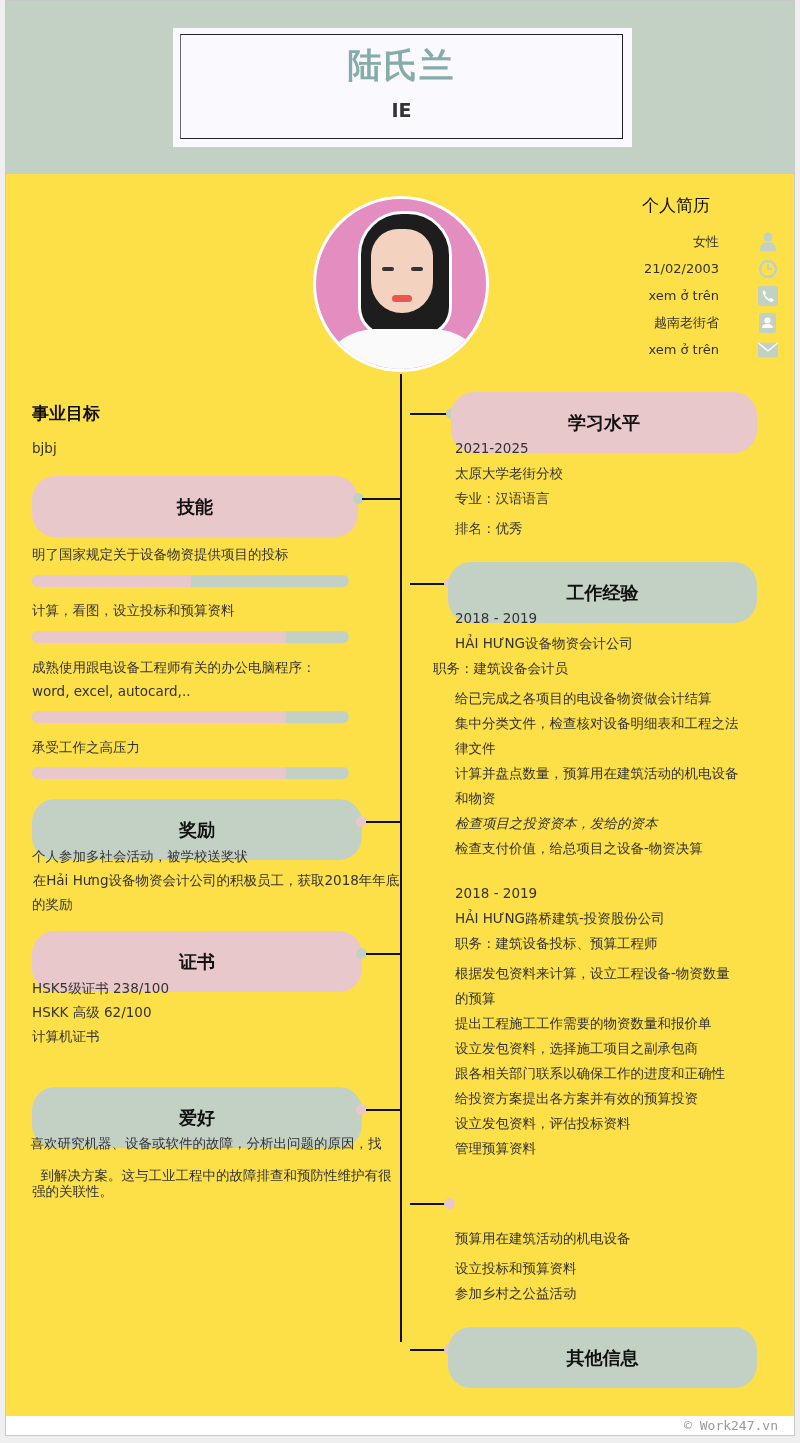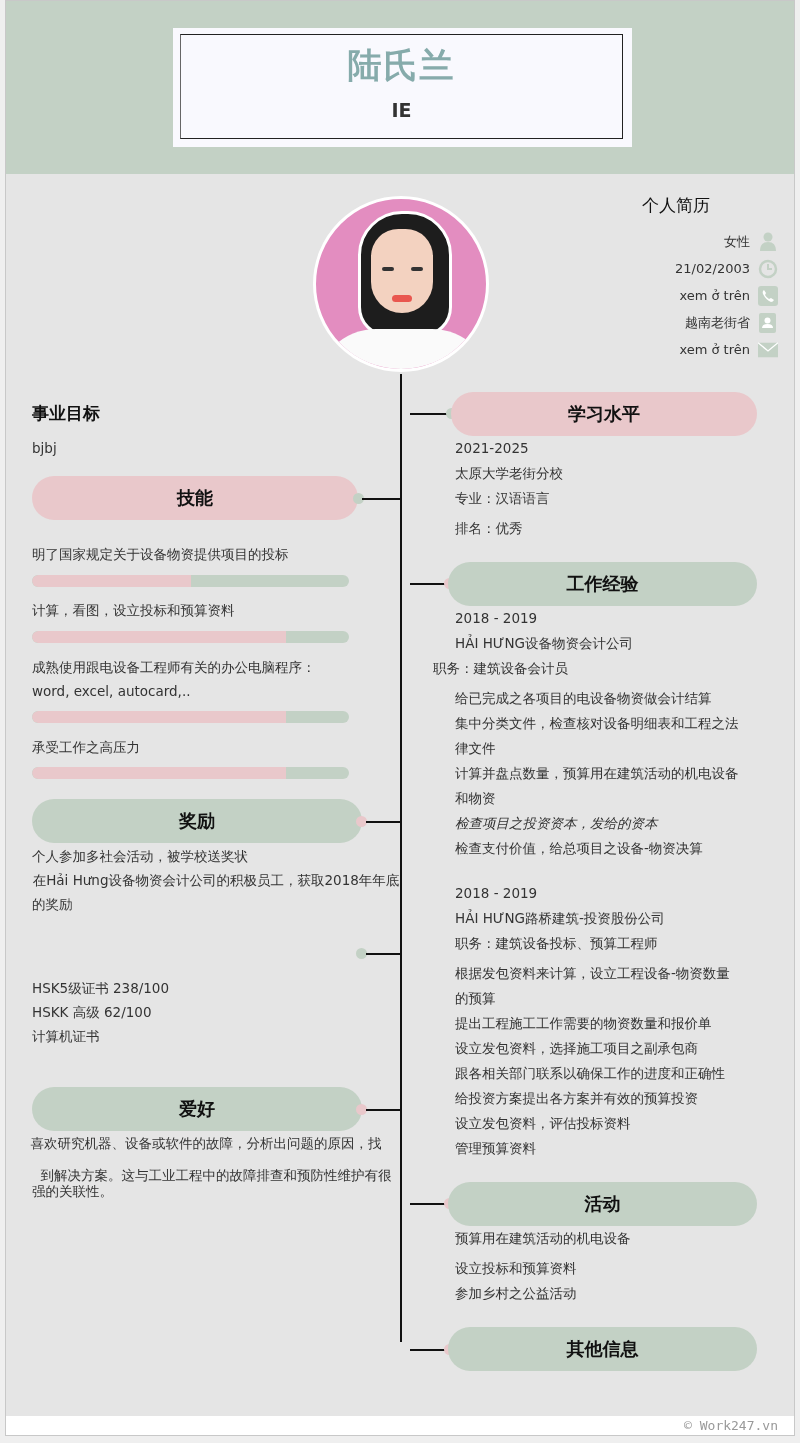--- a/index.html
+++ b/index.html
@@ -23,38 +23,38 @@
   .name-inner {
     position: absolute; left: 7px; top: 6px; width: 443px; height: 105px;
     border: 1.5px solid #222; box-sizing: border-box; border-left-color:#666;
     text-align: center;
   }
   .name {
     margin-top: 8px; font-size: 34px; font-weight: bold; color: #86abab; letter-spacing: 2px;
   }
   .job { margin-top: 10px; font-size: 19px; font-weight: bold; color: #333; }
   .body {
-    position: absolute; left: 0; top: 173px; width: 788px; height: 1242px; background: #e5e5e5;
+    position: absolute; left: 0; top: 173px; width: 788px; height: 1242px; background: #fde047;
   }
   .avatar {
     position: absolute; left: 307px; top: 22px; width: 176px; height: 176px; border-radius: 50%;
     background: #e38dc0; overflow: hidden; border: 3px solid #fff; box-sizing: border-box;
   }
   .avatar .hair { position:absolute; left:42px; top:12px; width:88px; height:120px; background:#1d1d1d; border-radius:44px 44px 30px 30px; border:3px solid #fff;}
   .avatar .face { position:absolute; left:55px; top:30px; width:62px; height:84px; background:#f3d2c0; border-radius:30px 30px 34px 34px; }
   .avatar .eye { position:absolute; top:68px; width:12px; height:4px; background:#333; border-radius:3px;}
   .avatar .lips { position:absolute; left:76px; top:96px; width:20px; height:7px; background:#e9574f; border-radius:5px; }
   .avatar .shirt { position:absolute; left:0; top:130px; width:176px; height:60px; background:#fafafa; border-radius:60px 60px 0 0;}
   .info-title { position: absolute; left: 636px; top: 20px; font-size: 17px; color: #111; }
   .info-list { position: absolute; right: 16px; top: 54px; }
-  .info-row { display: flex; justify-content: flex-end; align-items: center; height: 27px; font-size: 13px; color: #333; }
+  .info-row { display: flex; justify-content: flex-end; align-items: center; height: 27px; font-size: 13px; color: #333; gap: 31px; }
   .info-row .icon { width: 20px; height: 20px; margin-left: 8px; display: inline-flex; align-items: center; justify-content: center; }
   .timeline-line { position: absolute; left: 394px; top: 200px; width: 1.5px; height: 968px; background: #111; }
   .pill {
-    position: absolute; height: 44px; border-radius: 23px; display: flex; align-items: center; justify-content: center;
+    position: absolute; height: 61px; border-radius: 23px; display: flex; align-items: center; justify-content: center;
     font-size: 18px; font-weight: bold; color: #111;
   }
   .pink { background: #e9c8cb; }
   .green { background: #c3d1c5; }
   .dot { position: absolute; width: 11px; height: 11px; border-radius: 50%; }
   .dot.g { background: #c3d1c5; } .dot.p { background: #e9c8cb; }
   .conn { position: absolute; height: 1.5px; background: #111; }
   .txt { position: absolute; font-size: 13.5px; color: #333; line-height: 25px; text-align: center; }
   .sec-title { position: absolute; left: 26px; top: 228px; font-size: 17px; font-weight: bold; color: #111; }
   .bar { position: absolute; left: 26px; width: 317px; height: 12px; border-radius: 6px; background: #c3d1c5; overflow: hidden; }
@@ -161,20 +161,21 @@
         <div class="fill" style="width:80%"></div>
       </div>
 
     <div class="pill green" style="left:26px; top:625px; width:330px;">奖励</div>
     <div class="dot p" style="left:350px; top:642px;"></div>
     <div class="conn" style="left:360px; top:647px; width:34px;"></div>
     <div class="txt" style="left:26px; top:670px;">个人参加多社会活动，被学校送奖状</div>
     <div class="txt" style="left:26px; top:694px; width:368px; white-space:nowrap; overflow:hidden;">在Hải Hưng设备物资会计公司的积极员工，获取2018年年底</div>
     <div class="txt" style="left:26px; top:718px;">的奖励</div>
 
+    <div class="pill pink" style="left:26px; top:757px; width:330px;">证书</div>
     <div class="dot g" style="left:350px; top:774px;"></div>
     <div class="conn" style="left:360px; top:779px; width:34px;"></div>
     <div class="txt" style="left:26px; top:802px;">HSK5级证书 238/100</div>
     <div class="txt" style="left:26px; top:826px;">HSKK 高级 62/100</div>
     <div class="txt" style="left:26px; top:850px;">计算机证书</div>
 
     <div class="pill green" style="left:26px; top:913px; width:330px;">爱好</div>
     <div class="dot p" style="left:350px; top:930px;"></div>
     <div class="conn" style="left:360px; top:935px; width:34px;"></div>
     <div class="txt" style="left:16px; top:957px; width:368px; white-space:nowrap; overflow:hidden;">喜欢研究机器、设备或软件的故障，分析出问题的原因，找</div>
@@ -211,21 +212,20 @@
     <div class="txt" style="left:449px; top:812px;">的预算</div>
     <div class="txt" style="left:449px; top:837px;">提出工程施工工作需要的物资数量和报价单</div>
     <div class="txt" style="left:449px; top:862px;">设立发包资料，选择施工项目之副承包商</div>
     <div class="txt" style="left:449px; top:887px;">跟各相关部门联系以确保工作的进度和正确性</div>
     <div class="txt" style="left:449px; top:912px;">给投资方案提出各方案并有效的预算投资</div>
     <div class="txt" style="left:449px; top:937px;">设立发包资料，评估投标资料</div>
     <div class="txt" style="left:449px; top:962px;">管理预算资料</div>
 
     <div class="conn" style="left:404px; top:1029px; width:38px;"></div>
     <div class="dot p" style="left:438px; top:1024px;"></div>
-    <div class="pill green" style="left:442px; top:1008px; width:309px;">活动</div>
     <div class="txt" style="left:449px; top:1052px;">预算用在建筑活动的机电设备</div>
     <div class="txt" style="left:449px; top:1082px;">设立投标和预算资料</div>
     <div class="txt" style="left:449px; top:1107px;">参加乡村之公益活动</div>
 
     <div class="conn" style="left:404px; top:1175px; width:38px;"></div>
     <div class="dot p" style="left:438px; top:1170px;"></div>
     <div class="pill green" style="left:442px; top:1153px; width:309px;">其他信息</div>
   </div>
 </div>
 

